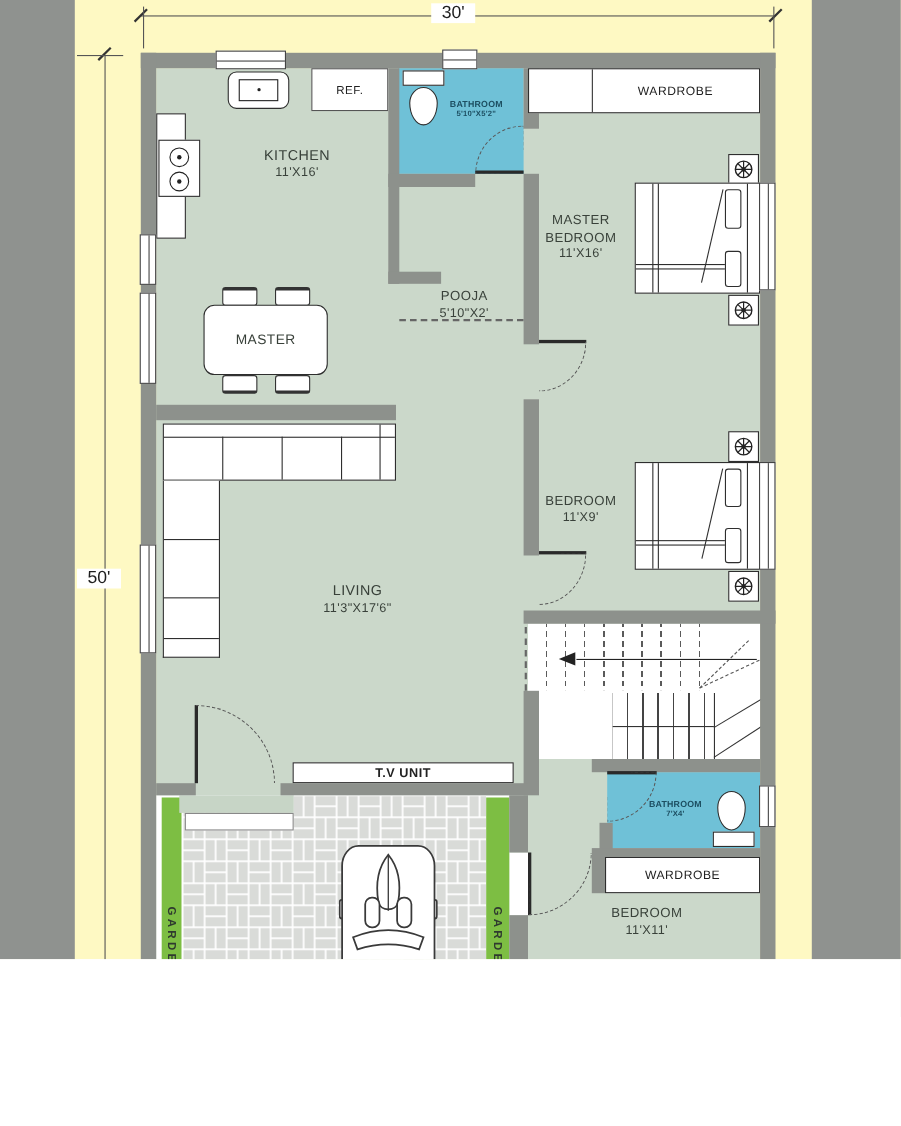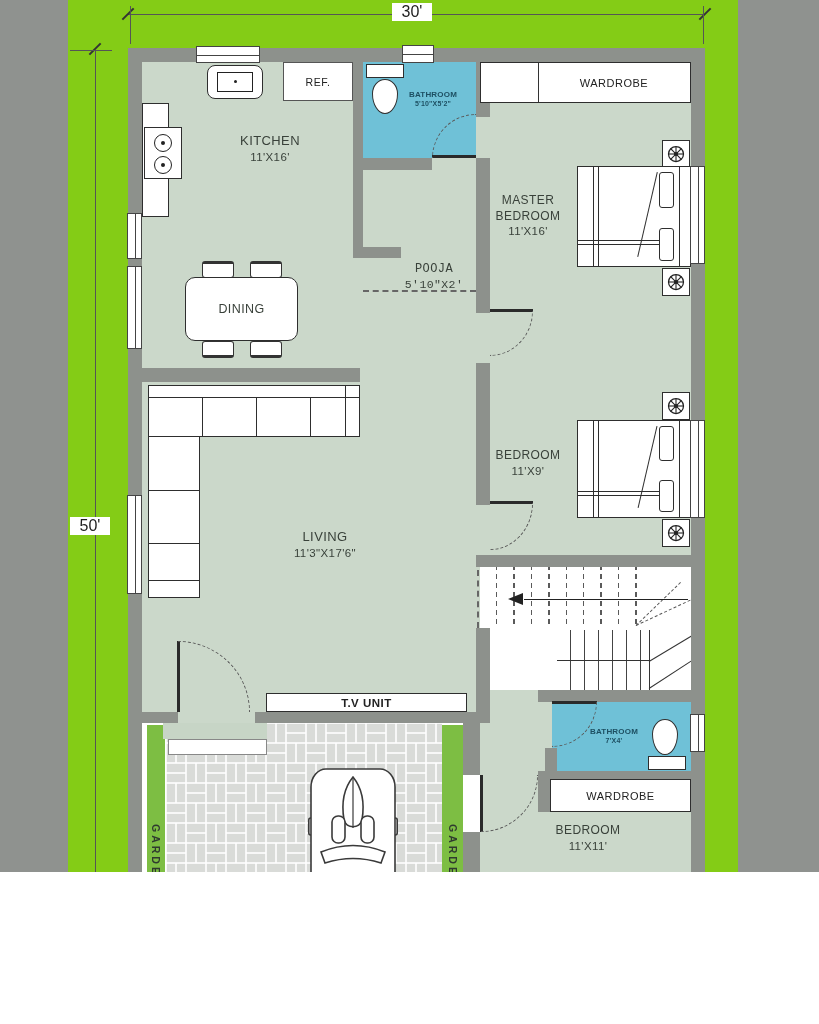--- a/index.html
+++ b/index.html
@@ -1,16 +1,16 @@
 <!DOCTYPE html>
 <html><head>
 <meta charset="utf-8">
 <style>
   html,body{margin:0;padding:0;background:#fff;}
-  .stage{position:relative;width:819px;height:872px;background:#84cc16;
+  .stage{position:relative;width:819px;height:872px;background:#fef9c3;
          font-family:"Liberation Sans",sans-serif;overflow:hidden;}
   .band{position:absolute;top:0;height:1024px;background:#8f928f;z-index:0;}
   .floor{position:absolute;left:142px;top:62px;width:549px;height:927px;background:#cbd8ca;z-index:1;}
   .zone{position:absolute;z-index:2;}
   .wall{position:absolute;background:#8d918c;z-index:5;}
   .win{position:absolute;background:#fff;border:1px solid #444;z-index:7;box-sizing:border-box;}
   .winH::after{content:"";position:absolute;left:0;right:0;top:50%;border-top:1px solid #444;}
   .winV::after{content:"";position:absolute;top:0;bottom:0;left:50%;border-left:1px solid #444;}
   .fur{position:absolute;background:#fff;border:1.5px solid #2e2e2e;box-sizing:border-box;z-index:6;}
   .nsb{display:flex;align-items:center;justify-content:center;}
@@ -207,21 +207,21 @@
   <div class="fur" style="left:550px;top:779px;width:141px;height:33px;display:flex;align-items:center;justify-content:center;">
     <span class="boxlabel" style="font-size:11px;">WARDROBE</span>
   </div>
   <div class="fur" style="left:266px;top:693px;width:201px;height:19px;border-width:1.3px;display:flex;align-items:center;justify-content:center;">
     <span class="boxlabel" style="font-size:11.5px;font-weight:600;">T.V UNIT</span>
   </div>
 
   <div class="chair" style="left:202px;top:261px;border-top:3.5px solid #333;"></div>
   <div class="chair" style="left:250px;top:261px;border-top:3.5px solid #333;"></div>
   <div class="fur" style="left:185px;top:277px;width:113px;height:64px;border-radius:10px;display:flex;align-items:center;justify-content:center;">
-    <span style="font-size:12.5px;color:#39413a;letter-spacing:.4px;">DINING</span>
+    <span style="font-size:12.5px;color:#39413a;letter-spacing:.4px;">MASTER</span>
   </div>
   <div class="chair" style="left:202px;top:341px;border-bottom:3.5px solid #333;"></div>
   <div class="chair" style="left:250px;top:341px;border-bottom:3.5px solid #333;"></div>
 
   <div class="fur" style="left:148px;top:385px;width:212px;height:52px;">
     <div style="position:absolute;left:0;right:0;top:11px;border-top:1.2px solid #2e2e2e;"></div>
     <div style="position:absolute;left:53px;top:11px;bottom:0;border-left:1.2px solid #2e2e2e;"></div>
     <div style="position:absolute;left:107px;top:11px;bottom:0;border-left:1.2px solid #2e2e2e;"></div>
     <div style="position:absolute;left:161px;top:11px;bottom:0;border-left:1.2px solid #2e2e2e;"></div>
     <div style="position:absolute;left:196px;top:0;bottom:0;border-left:1.2px solid #2e2e2e;"></div>
@@ -328,21 +328,21 @@
           <line x1="18.4" y1="5.6" x2="5.6" y2="18.4"></line>
         </g>
         <circle cx="12" cy="12" r="2.5" fill="#222"></circle>
       </svg>
   </div>
 
   <div class="rlabel" style="left:208px;top:133px;width:124px;font-size:13px;">
     <div>KITCHEN</div>
     <div class="rsize">11'X16'</div>
   </div>
-  <div class="rlabel" style="left:376px;top:262px;width:116px;font-size:12px;font-family:Liberation Mono, monospace;">
+  <div class="rlabel" style="left:364px;top:262px;width:116px;font-size:12px;">
     <div>POOJA</div>
     <div class="rsize">5'10"X2'</div>
   </div>
   <div class="rlabel" style="left:253px;top:529px;width:144px;font-size:13px;">
     <div>LIVING</div>
     <div class="rsize">11'3"X17'6"</div>
   </div>
   <div class="rlabel" style="left:486px;top:193px;width:84px;font-size:12px;">
     <div>MASTER BEDROOM</div>
     <div class="rsize">11'X16'</div>

